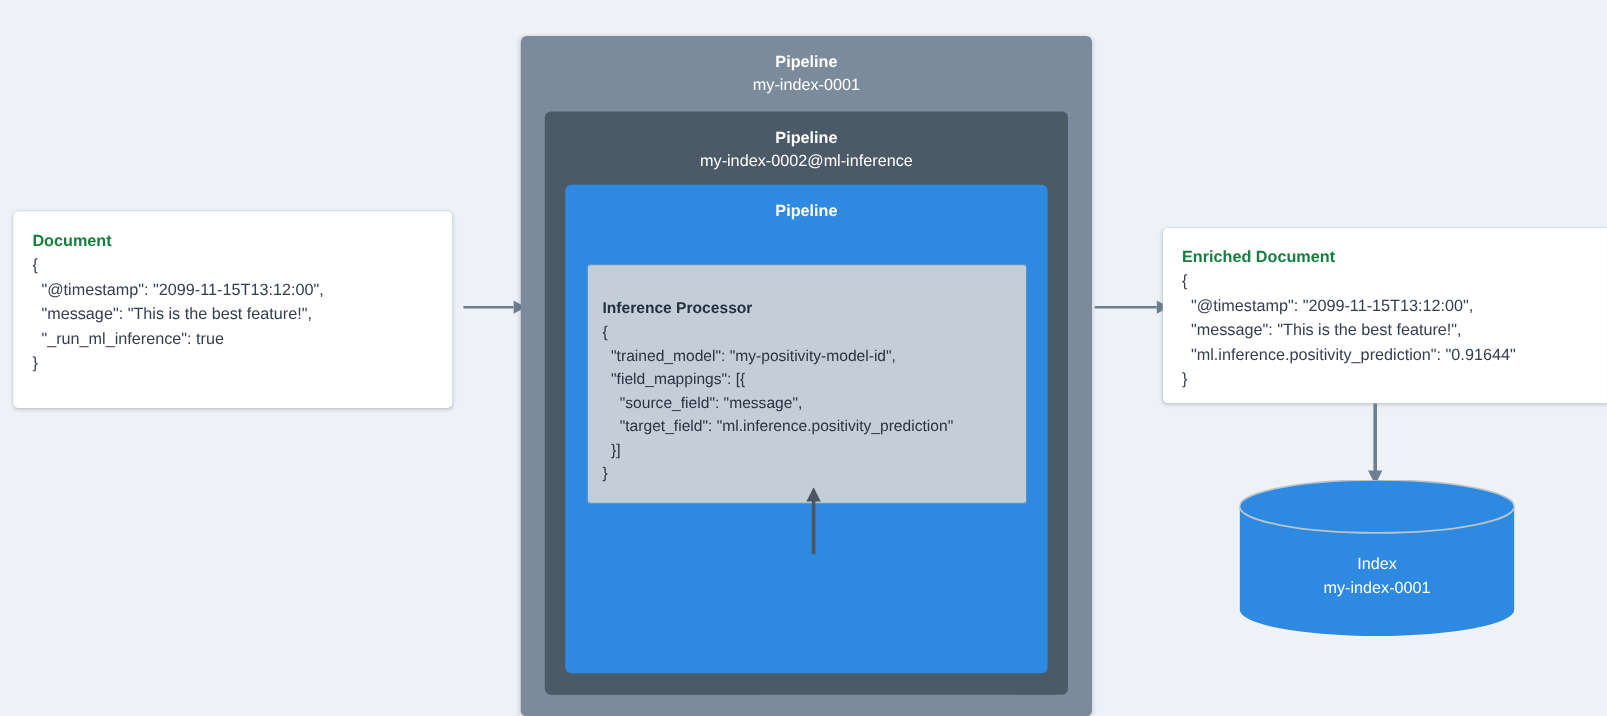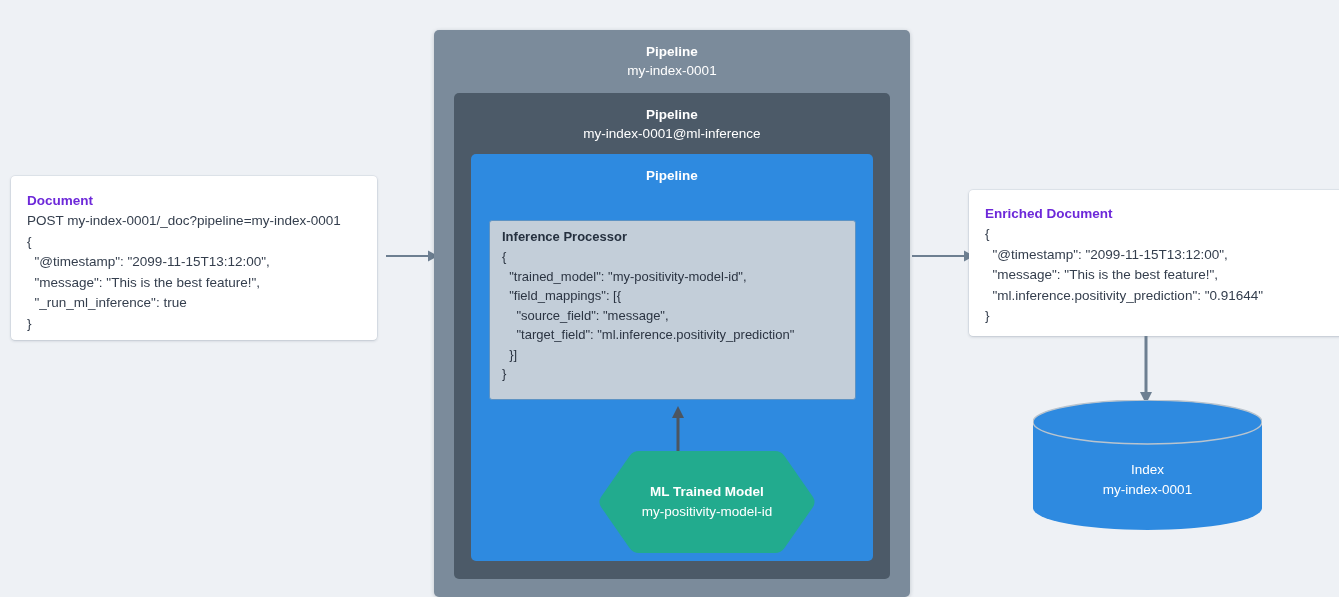--- a/index.html
+++ b/index.html
@@ -26,21 +26,21 @@
     position: absolute;
     background: #ffffff;
     border-radius: 4px;
     box-shadow: 0 1px 3px rgba(30,45,65,0.18), 0 0 0 0.5px rgba(140,155,175,0.22);
     box-sizing: border-box;
     padding: 14px 16px 14px 16px;
   }
   .doc-title {
     font-size: 13.5px;
     font-weight: bold;
-    color: #6d28d9;
+    color: #15803d;
     line-height: 21px;
     white-space: pre;
   }
   .doc-line {
     font-size: 13.5px;
     font-weight: normal;
     color: #343e4d;
     line-height: 20.5px;
     white-space: pre;
   }
@@ -102,26 +102,26 @@
     font-weight: normal;
     line-height: 20px;
   }
 
   
   #inference-processor {
     position: absolute;
     left: 18px;
     top: 66px;
     width: 367px;
-    height: 180px;
+    height: 200px;
     box-sizing: border-box;
     background: #c3ced9;
     border: 1.5px solid #5d93c4;
     border-radius: 3px;
-    padding: 6px 12px;
+    padding: 26px 12px;
   }
   #inference-processor .doc-title { color: #25303f; font-size: 13px; line-height: 20px;}
   #inference-processor .doc-line { color: #2b3442; font-size: 13px; line-height: 19.5px;}
 
   
   #ml-model {
     position: absolute;
     left: 124px;
     top: 293px;
     width: 224px;
@@ -167,21 +167,20 @@
   #arrow-pipeline-to-enriched { left: 912px; top: 248px; width: 62px; height: 16px; }
   #arrow-enriched-to-index { left: 1138px; top: 336px; width: 16px; height: 68px; }
 </style>
 </head>
 <body>
 
 <div id="canvas">
 
   <div class="doc-card" id="document-card">
     <div class="doc-title">Document</div>
-    <div class="doc-line">POST my-index-0001/_doc?pipeline=my-index-0001</div>
     <div class="doc-line">{</div>
     <div class="doc-line">  "@timestamp": "2099-11-15T13:12:00",</div>
     <div class="doc-line">  "message": "This is the best feature!",</div>
     <div class="doc-line">  "_run_ml_inference": true</div>
     <div class="doc-line">}</div>
   </div>
 
   <div class="arrow" id="arrow-doc-to-pipeline">
     <svg width="52" height="16" viewBox="0 0 52 16">
       <line x1="0" y1="8" x2="42" y2="8" stroke="#6d7f91" stroke-width="2"></line>
@@ -191,21 +190,21 @@
 
   <div class="pipe-box" id="pipeline-outer">
     <div class="pipe-head">
       <div class="pipe-label">Pipeline</div>
       <div class="pipe-name">my-index-0001</div>
     </div>
 
     <div class="pipe-box" id="pipeline-middle">
       <div class="pipe-head">
         <div class="pipe-label">Pipeline</div>
-        <div class="pipe-name">my-index-0001@ml-inference</div>
+        <div class="pipe-name">my-index-0002@ml-inference</div>
       </div>
 
       <div class="pipe-box" id="pipeline-inner">
         <div class="pipe-head">
           <div class="pipe-label">Pipeline</div>
         </div>
 
         <div id="inference-processor">
           <div class="doc-title">Inference Processor</div>
           <div class="doc-line">{</div>
@@ -217,29 +216,20 @@
           <div class="doc-line">}</div>
         </div>
 
         <div class="arrow" style="left:199px; top:252px; width:16px; height:56px;">
           <svg width="16" height="56" viewBox="0 0 16 56">
             <line x1="8" y1="56" x2="8" y2="11" stroke="#4c5560" stroke-width="3"></line>
             <polygon points="2,12 8,0 14,12" fill="#4c5560"></polygon>
           </svg>
         </div>
 
-        <div id="ml-model">
-          <svg width="224" height="110" viewBox="0 0 224 110">
-            <path d="M 44 4 L 180 4 Q 186 4 189.5 9 L 218 50 Q 221 55 218 60 L 189.5 101 Q 186 106 180 106 L 44 106 Q 38 106 34.5 101 L 6 60 Q 3 55 6 50 L 34.5 9 Q 38 4 44 4 Z" fill="#22ab8e"></path>
-          </svg>
-          <div class="hex-text">
-            <div class="hex-label">ML Trained Model</div>
-            <div class="hex-name">my-positivity-model-id</div>
-          </div>
-        </div>
 
       </div>
     </div>
   </div>
 
   <div class="arrow" id="arrow-pipeline-to-enriched">
     <svg width="62" height="16" viewBox="0 0 62 16">
       <line x1="0" y1="8" x2="52" y2="8" stroke="#6d7f91" stroke-width="2"></line>
       <polygon points="52,2.5 62,8 52,13.5" fill="#6d7f91"></polygon>
     </svg>

